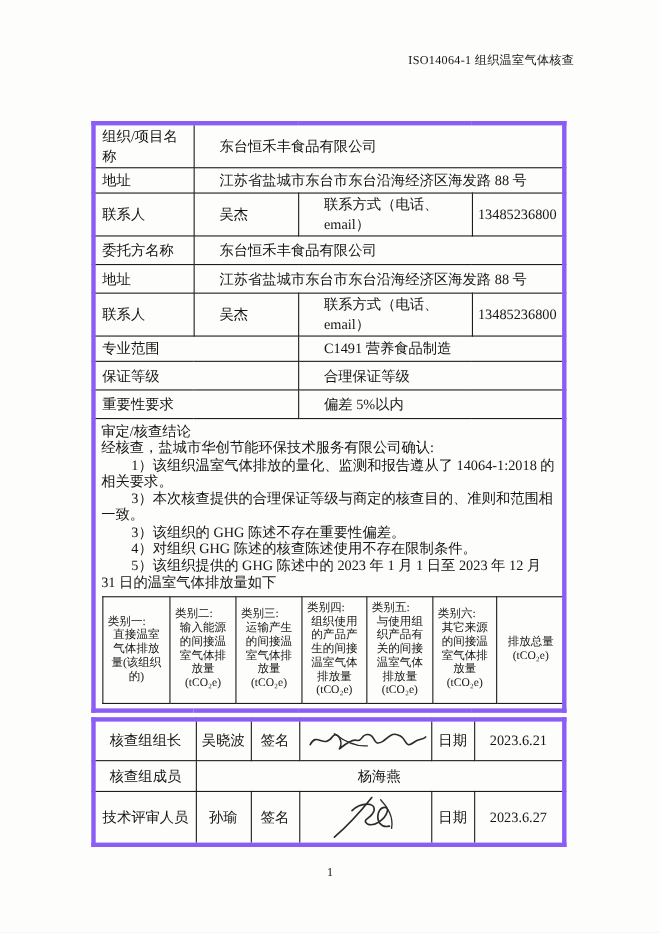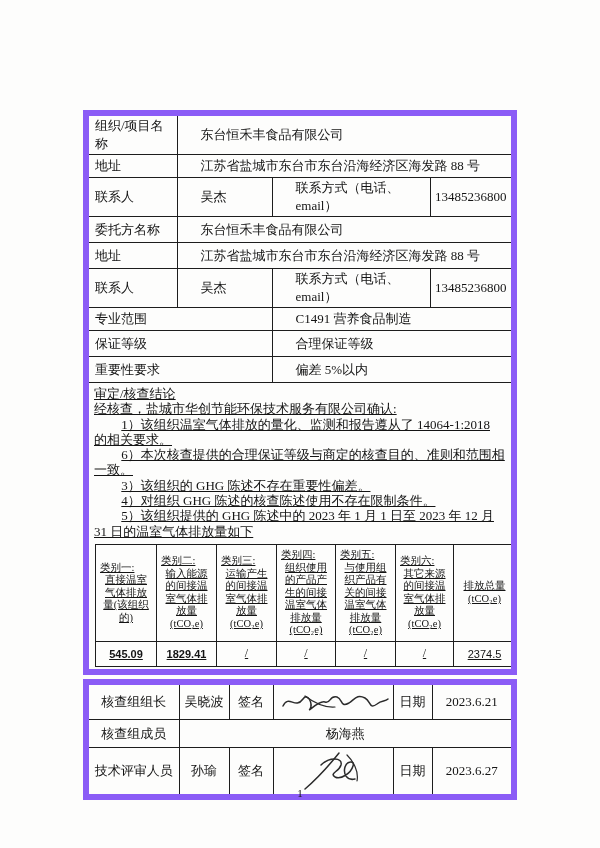--- a/index.html
+++ b/index.html
@@ -12,29 +12,29 @@
   .header-note {
     position:absolute; top:47px; right:78px; font-size:11px; letter-spacing:0.3px;
   }
   .doc-title {
     position:absolute; top:74px; left:0; width:100%; text-align:center;
     font-size:19px; font-weight:bold; letter-spacing:1px;
   }
   .tables { position:absolute; top:110px; left:83px; width:428px; }
   table { border-collapse:collapse; table-layout:fixed; width:428px; }
   td { border:1.5px solid #1d1d1d; font-size:13px; padding:1px 6px; vertical-align:middle; }
-  table.main, table.signoff { border:6px solid #8b5cf6; }
+  table.main, table.signoff { border:4px solid #8b5cf6; }
   .lbl { text-align:left; padding-left:6px; }
   .val { text-align:left; padding-left:23px; }
   .ctr { text-align:center; padding:1px 2px; }
   tr.r-sm td { height:23px; }
   tr.r-md td { height:26px; }
 
   
-  td.concl { padding:3px 5px 2px 5px; height:265px; vertical-align:top;text-decoration:underline; }
+  td.concl { padding:3px 5px 2px 5px; height:265px; vertical-align:top; }
   .concl-line { line-height:15.3px; font-size:13px; }
   .concl-item { line-height:15.3px; font-size:13px; text-indent:2.1em; }
 
   
   table.emis { width:420px; margin:5px 0 0 1px; }
   table.emis td { border:1.5px solid #1d1d1d; }
   td.ehead { height:97px; font-size:10.5px; line-height:12.5px; padding:2px 4px; text-align:center; }
   td.ehead .cat { display:block; text-align:left; }
   tr.evals td { height:25px; text-align:center; }
   .num-bold { font-family:"Liberation Sans","DejaVu Sans",sans-serif; font-weight:bold; font-size:11px; }
@@ -50,20 +50,21 @@
   .page-num {
     position:absolute; top:787px; left:0; width:100%;
     text-align:center; font-size:11px;
   }
 </style>
 </head>
 <body>
 
 <div class="sheet">
 
+  <div class="header-note">ISO14064-1 组织温室气体核查</div>
 
   <div class="tables">
 
     <table class="main">
       <colgroup>
           <col style="width:91px">
           <col style="width:95px">
           <col style="width:158px">
           <col style="width:84px">
         </colgroup>
@@ -106,21 +107,21 @@
       </tr>
       <tr class="r-md">
         <td class="lbl" colspan="2">重要性要求</td>
         <td class="val" colspan="2">偏差 5%以内</td>
       </tr>
       <tr>
         <td class="concl" colspan="4">
           <div class="concl-line">审定/核查结论</div>
           <div class="concl-line">经核查，盐城市华创节能环保技术服务有限公司确认:</div>
           <div class="concl-item">1）该组织温室气体排放的量化、监测和报告遵从了 14064-1:2018 的相关要求。</div>
-          <div class="concl-item">6）本次核查提供的合理保证等级与商定的核查目的、准则和范围相一致。</div>
+          <div class="concl-item">3）本次核查提供的合理保证等级与商定的核查目的、准则和范围相一致。</div>
           <div class="concl-item">3）该组织的 GHG 陈述不存在重要性偏差。</div>
           <div class="concl-item">4）对组织 GHG 陈述的核查陈述使用不存在限制条件。</div>
           <div class="concl-item">5）该组织提供的 GHG 陈述中的 2023 年 1 月 1 日至 2023 年 12 月 31 日的温室气体排放量如下</div>
 
           <table class="emis">
             <colgroup>
                   <col style="width:61px">
                   <col style="width:60px">
                   <col style="width:60px">
                   <col style="width:59px">
@@ -144,29 +145,20 @@
               </td>
               <td class="ehead">
                 <span class="cat">类别五:</span><span>与使用组织产品有关的间接温室气体排放量 (tCO₂e)</span>
               </td>
               <td class="ehead">
                 <span class="cat">类别六:</span><span>其它来源的间接温室气体排放量 (tCO₂e)</span>
               </td>
               <td class="ehead">
                 <span>排放总量 (tCO₂e)</span>
               </td>
-            </tr>
-            <tr class="evals">
-              <td class="num-bold">545.09</td>
-              <td class="num-bold">1829.41</td>
-              <td class="slash">/</td>
-              <td class="slash">/</td>
-              <td class="slash">/</td>
-              <td class="slash">/</td>
-              <td class="num">2374.5</td>
             </tr>
           </tbody>
               </table>
         </td>
       </tr>
     </tbody>
       </table>
 
     <table class="signoff">
       <colgroup>

